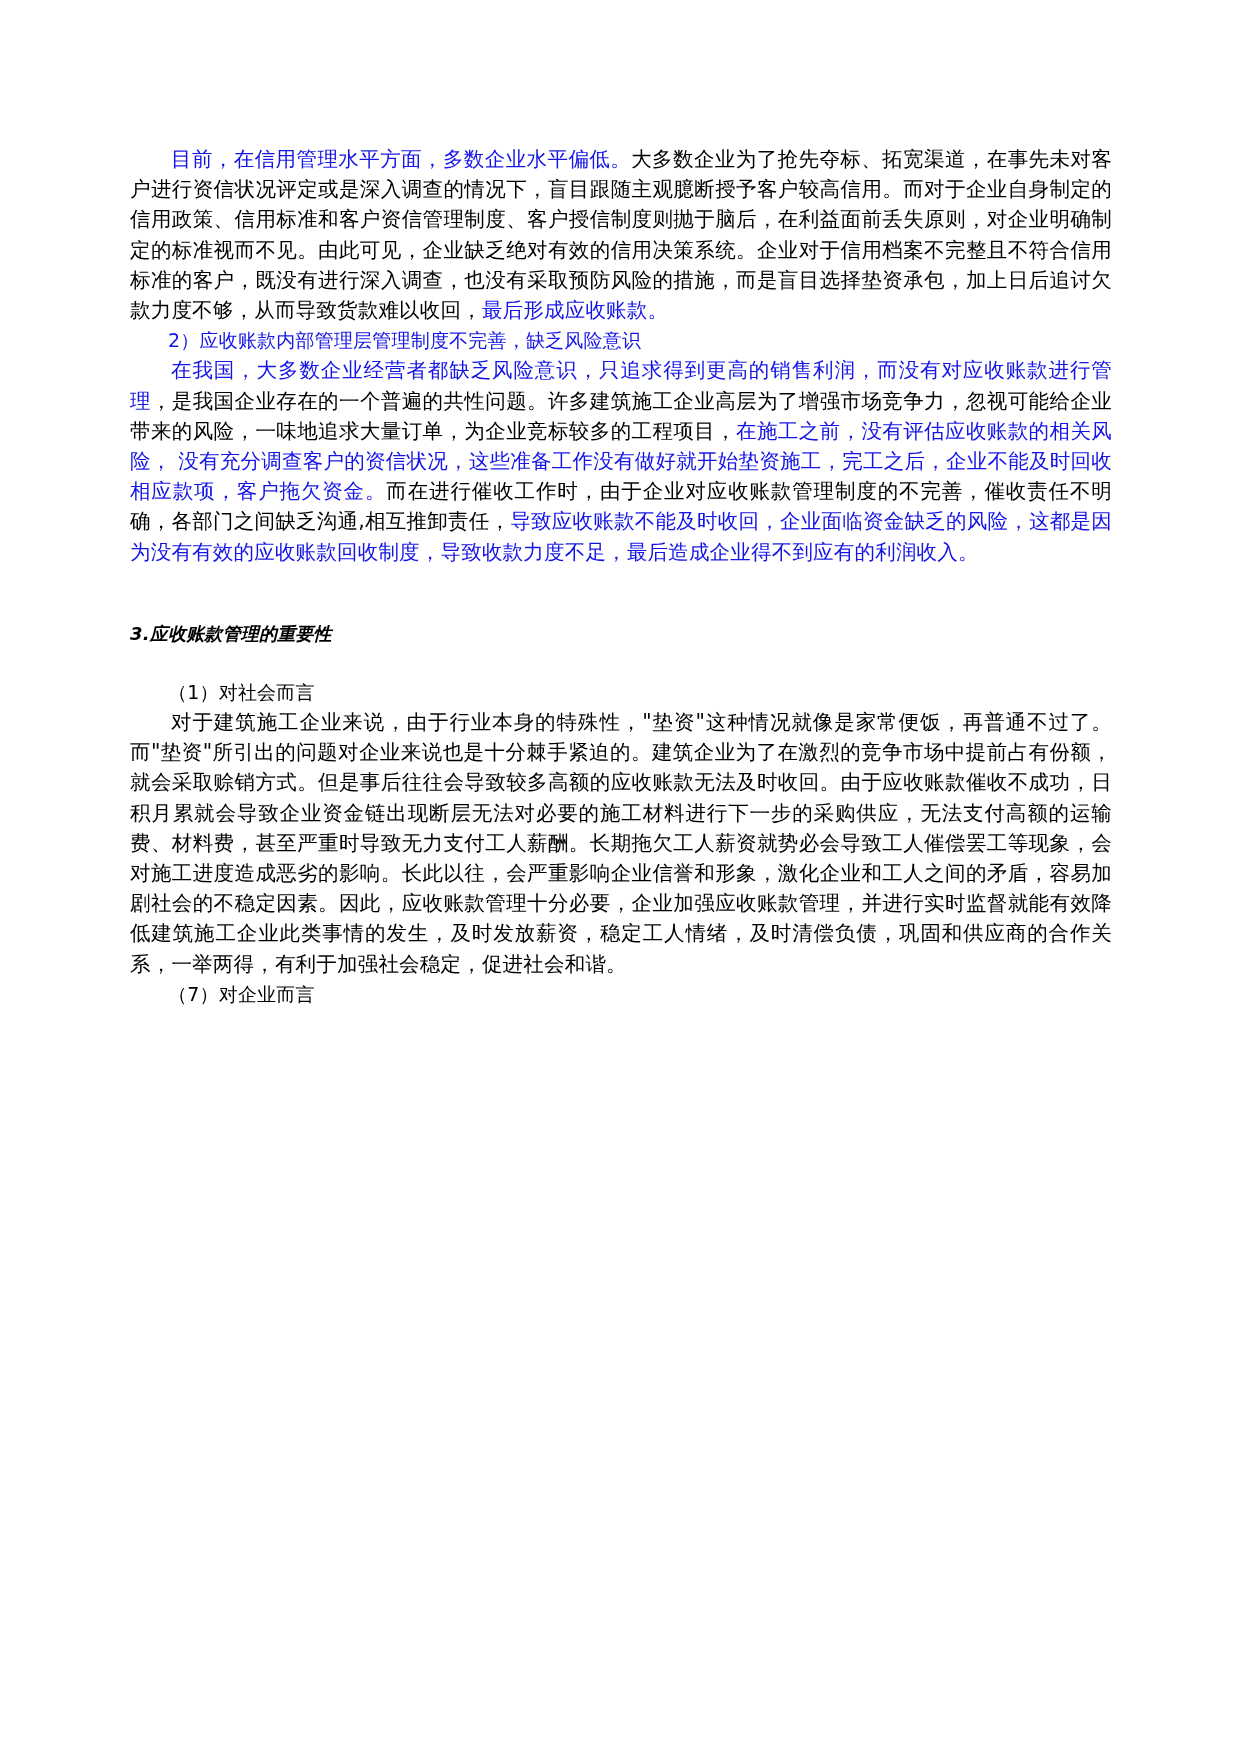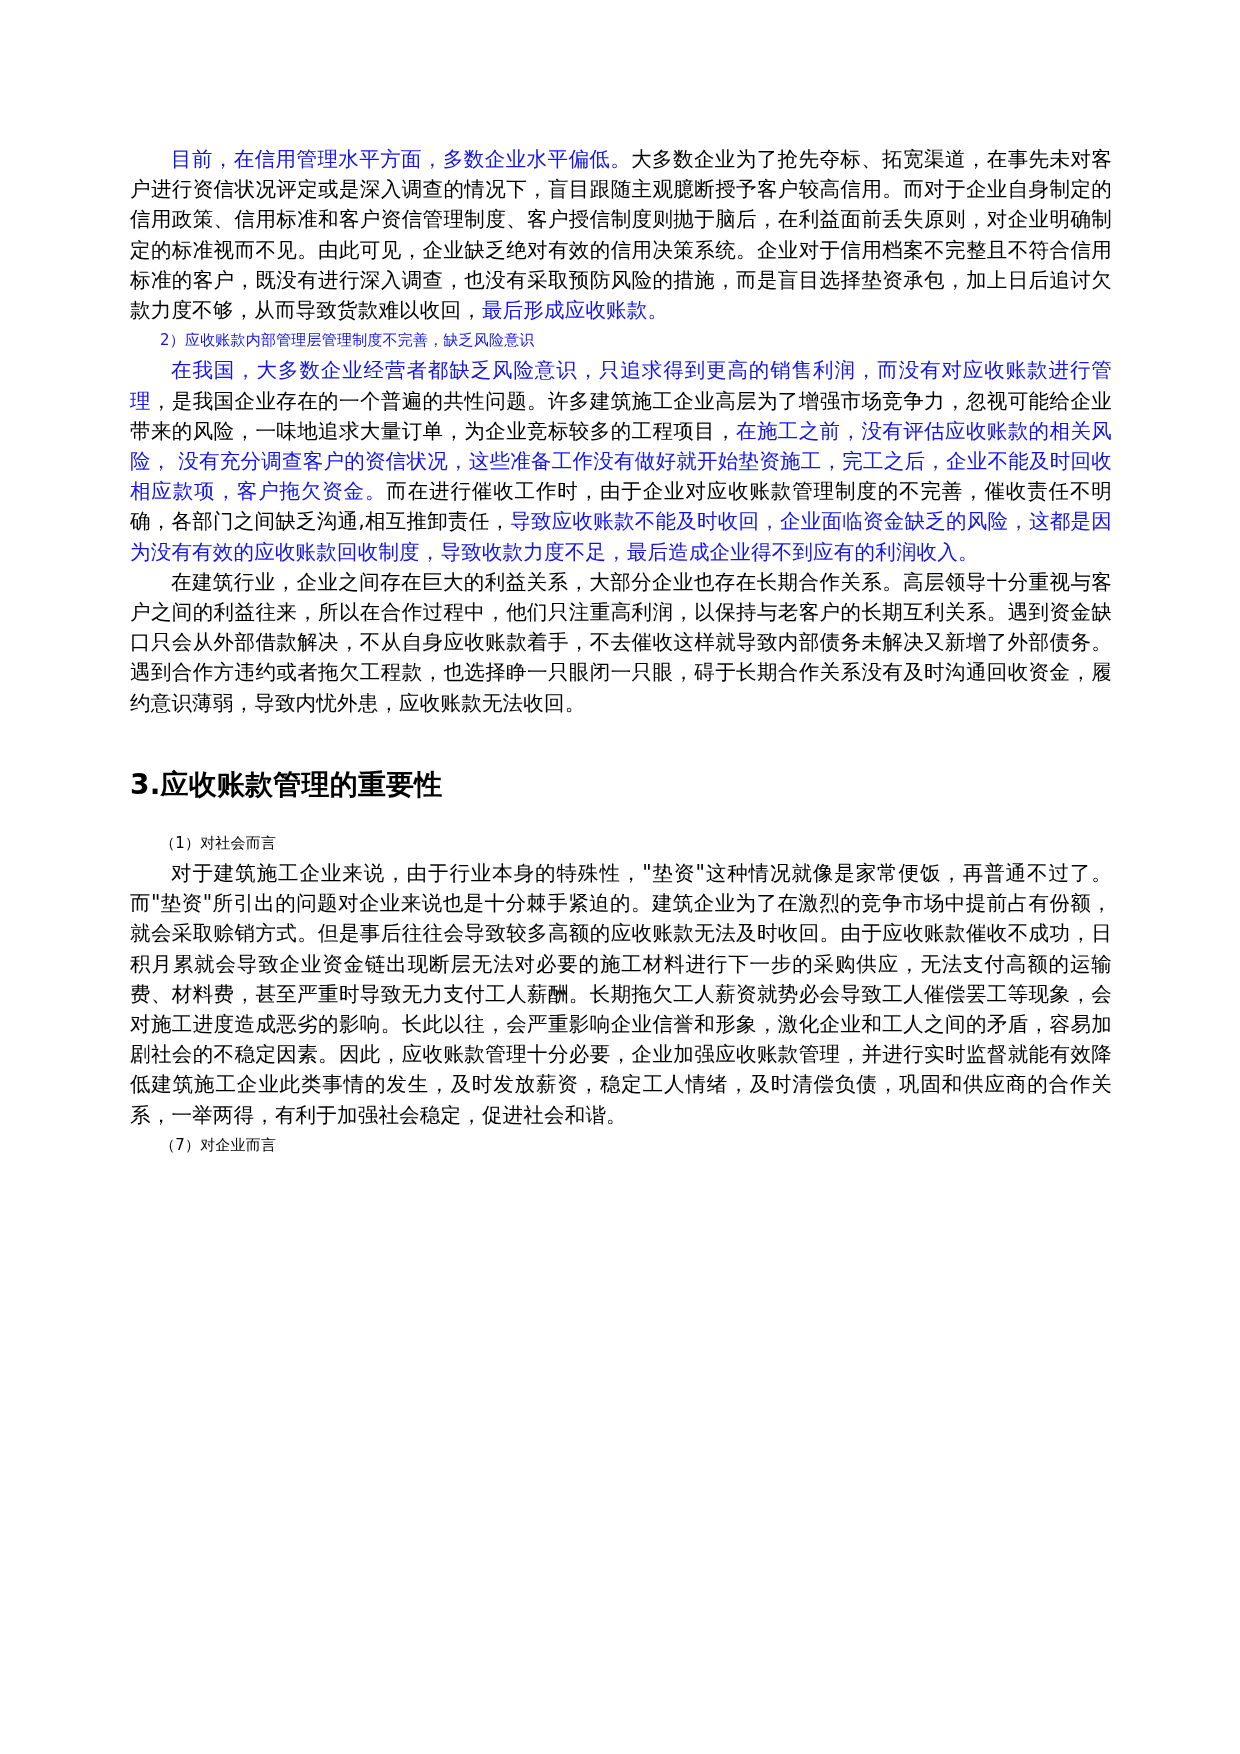--- a/index.html
+++ b/index.html
@@ -31,55 +31,55 @@
     font-size: 20.5px;
     line-height: 30.2px;
     text-align: justify;
     text-justify: inter-character;
     text-indent: 2em;
     letter-spacing: 0.2px;
     word-break: break-all;
   }
   p.list-item {
     margin: 0;
-    font-size: 15px;
+    font-size: 19px;
     line-height: 30.2px;
     text-align: justify;
     text-indent: 2em;
     letter-spacing: 0.2px;
     word-break: break-all;
   }
   .blue {
     color: #1414e6;
   }
   h3.section-heading {
     margin: 0;
-    font-size: 28px;
+    font-size: 18px;
     line-height: 30px;
     font-weight: bold;
     letter-spacing: 0.2px;
     text-indent: 0;
+    font-style: italic;
   }
   .gap-before-heading { height: 52px; }
   .gap-after-heading { height: 28px; }
 </style>
 </head>
 <body>
 
 <div class="page">
   <div class="content">
 
     <p class="para"><span class="blue">目前，在信用管理水平方面，多数企业水平偏低。</span><span>大多数企业为了抢先夺标、拓宽渠道，在事先未对客户进行资信状况评定或是深入调查的情况下，盲目跟随主观臆断授予客户较高信用。而对于企业自身制定的信用政策、信用标准和客户资信管理制度、客户授信制度则抛于脑后，在利益面前丢失原则，对企业明确制定的标准视而不见。由此可见，企业缺乏绝对有效的信用决策系统。企业对于信用档案不完整且不符合信用标准的客户，既没有进行深入调查，也没有采取预防风险的措施，而是盲目选择垫资承包，加上日后追讨欠款力度不够，从而导致货款难以收回，</span><span class="blue">最后形成应收账款。</span></p>
 
     <p class="list-item blue">2）应收账款内部管理层管理制度不完善，缺乏风险意识</p>
 
     <p class="para"><span class="blue">在我国，大多数企业经营者都缺乏风险意识，只追求得到更高的销售利润，而没有对应收账款进行管理</span><span>，是我国企业存在的一个普遍的共性问题。许多建筑施工企业高层为了增强市场竞争力，忽视可能给企业带来的风险，一味地追求大量订单，为企业竞标较多的工程项目，</span><span class="blue">在施工之前，没有评估应收账款的相关风险， 没有充分调查客户的资信状况，这些准备工作没有做好就开始垫资施工，完工之后，企业不能及时回收相应款项，客户拖欠资金。</span><span>而在进行催收工作时，由于企业对应收账款管理制度的不完善，催收责任不明确，各部门之间缺乏沟通,相互推卸责任，</span><span class="blue">导致应收账款不能及时收回，企业面临资金缺乏的风险，这都是因为没有有效的应收账款回收制度，导致收款力度不足，最后造成企业得不到应有的利润收入。</span></p>
 
 
-    <p class="para">在建筑行业，企业之间存在巨大的利益关系，大部分企业也存在长期合作关系。高层领导十分重视与客户之间的利益往来，所以在合作过程中，他们只注重高利润，以保持与老客户的长期互利关系。遇到资金缺口只会从外部借款解决，不从自身应收账款着手，不去催收这样就导致内部债务未解决又新增了外部债务。遇到合作方违约或者拖欠工程款，也选择睁一只眼闭一只眼，碍于长期合作关系没有及时沟通回收资金，履约意识薄弱，导致内忧外患，应收账款无法收回。</p>
 
     <div class="gap-before-heading"></div>
 
     <h3 class="section-heading">3.应收账款管理的重要性</h3>
 
     <div class="gap-after-heading"></div>
 
     <p class="list-item">（1）对社会而言</p>
 
     <p class="para">对于建筑施工企业来说，由于行业本身的特殊性，"垫资"这种情况就像是家常便饭，再普通不过了。而"垫资"所引出的问题对企业来说也是十分棘手紧迫的。建筑企业为了在激烈的竞争市场中提前占有份额，就会采取赊销方式。但是事后往往会导致较多高额的应收账款无法及时收回。由于应收账款催收不成功，日积月累就会导致企业资金链出现断层无法对必要的施工材料进行下一步的采购供应，无法支付高额的运输费、材料费，甚至严重时导致无力支付工人薪酬。长期拖欠工人薪资就势必会导致工人催偿罢工等现象，会对施工进度造成恶劣的影响。长此以往，会严重影响企业信誉和形象，激化企业和工人之间的矛盾，容易加剧社会的不稳定因素。因此，应收账款管理十分必要，企业加强应收账款管理，并进行实时监督就能有效降低建筑施工企业此类事情的发生，及时发放薪资，稳定工人情绪，及时清偿负债，巩固和供应商的合作关系，一举两得，有利于加强社会稳定，促进社会和谐。</p>

